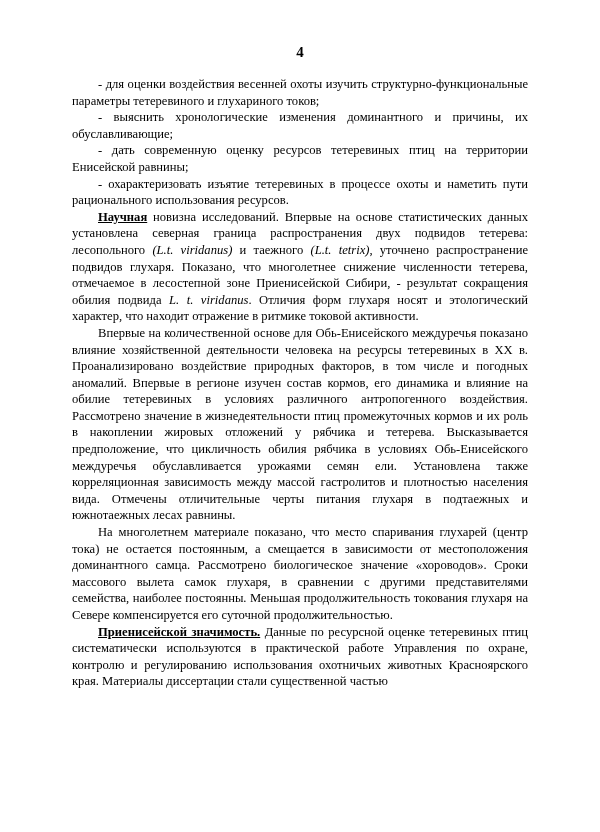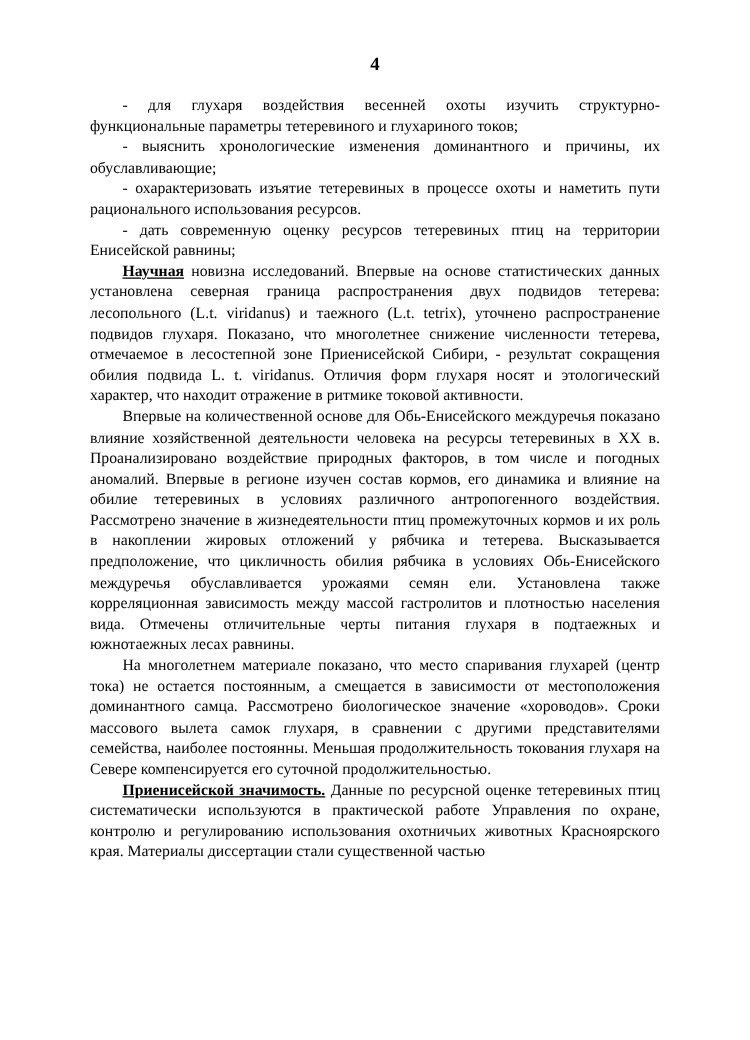--- a/index.html
+++ b/index.html
@@ -38,34 +38,35 @@
   }
   .body-text p {
     margin: 0;
     text-indent: 26px;
   }
   .bold {
     font-weight: bold;
     text-decoration: underline;
   }
   .ital {
+    font-style: italic;
     margin-top: 37px;
   }
 </style>
 </head>
 <body>
 
 <div class="page">
 
   <div class="page-number">4</div>
 
   <div class="body-text">
-      <p><span>- для глухаря воздействия весенней охоты изучить структурно-функциональные параметры тетеревиного и глухариного токов;</span></p>
+      <p><span>- для оценки воздействия весенней охоты изучить структурно-функциональные параметры тетеревиного и глухариного токов;</span></p>
       <p><span>- выяснить хронологические изменения доминантного и причины, их обуславливающие;</span></p>
+      <p><span>- дать современную оценку ресурсов тетеревиных птиц на территории Енисейской равнины;</span></p>
       <p><span>- охарактеризовать изъятие тетеревиных в процессе охоты и наметить пути рационального использования ресурсов.</span></p>
-      <p><span>- дать современную оценку ресурсов тетеревиных птиц на территории Енисейской равнины;</span></p>
       <p><span class="bold">Научная</span><span> новизна исследований. Впервые на основе статистических данных установлена северная граница распространения двух подвидов тетерева: лесопольного </span><span class="ital">(L.t. viridanus)</span><span> и таежного </span><span class="ital">(L.t. tetrix)</span><span>, уточнено распространение подвидов глухаря. Показано, что многолетнее снижение численности тетерева, отмечаемое в лесостепной зоне Приенисейской Сибири, - результат сокращения обилия подвида </span><span class="ital">L. t. viridanus</span><span>. Отличия форм глухаря носят и этологический характер, что находит отражение в ритмике токовой активности.</span></p>
       <p><span>Впервые на количественной основе для Обь-Енисейского междуречья показано влияние хозяйственной деятельности человека на ресурсы тетеревиных в ХХ в. Проанализировано воздействие природных факторов, в том числе и погодных аномалий. Впервые в регионе изучен состав кормов, его динамика и влияние на обилие тетеревиных в условиях различного антропогенного воздействия. Рассмотрено значение в жизнедеятельности птиц промежуточных кормов и их роль в накоплении жировых отложений у рябчика и тетерева. Высказывается предположение, что цикличность обилия рябчика в условиях Обь-Енисейского междуречья обуславливается урожаями семян ели. Установлена также корреляционная зависимость между массой гастролитов и плотностью населения вида. Отмечены отличительные черты питания глухаря в подтаежных и южнотаежных лесах равнины.</span></p>
       <p><span>На многолетнем материале показано, что место спаривания глухарей (центр тока) не остается постоянным, а смещается в зависимости от местоположения доминантного самца. Рассмотрено биологическое значение «хороводов». Сроки массового вылета самок глухаря, в сравнении с другими представителями семейства, наиболее постоянны. Меньшая продолжительность токования глухаря на Севере компенсируется его суточной продолжительностью.</span></p>
       <p><span class="bold">Приенисейской значимость.</span><span> Данные по ресурсной оценке тетеревиных птиц систематически используются в практической работе Управления по охране, контролю и регулированию использования охотничьих животных Красноярского края. Материалы диссертации стали существенной частью</span></p>
     </div>
 
 </div>
 
 </body></html>

